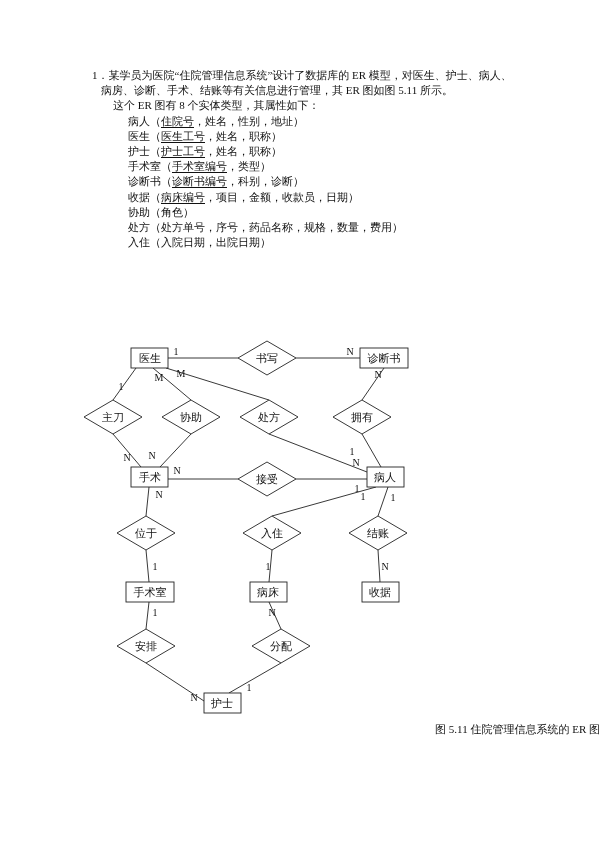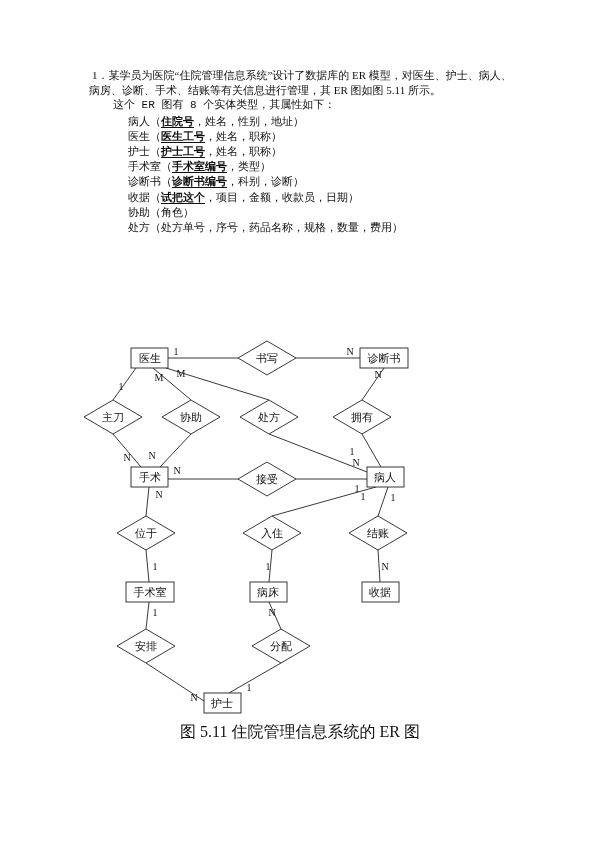--- a/index.html
+++ b/index.html
@@ -2,52 +2,53 @@
 <html><head>
 <meta charset="utf-8">
 <style>
   html,body{margin:0;padding:0;background:#ffffff;}
   .page{
     position:relative;width:600px;height:752px;margin:0 auto;background:#fff;
     font-family:"Liberation Serif","DejaVu Serif",serif;color:#111;overflow:hidden;
   }
   .textblock{position:absolute;top:68px;left:85px;width:480px;font-size:11px;line-height:15.2px;}
   .line{white-space:nowrap;height:15.2px;}
-  .ind0{margin-left:4px;}
+  .ind0{margin-left:16px;}
   .ind1{margin-left:7px;}
-  .ind2{margin-left:28px;font-family:Liberation Mono, monospace;}
+  .ind2{margin-left:28px;}
   .ind3{margin-left:43px;}
-  .u{text-decoration:underline;text-underline-offset:2px;font-weight:bold;}
+  .u{text-decoration:underline;text-underline-offset:2px;}
   .diagram{position:absolute;top:0;left:0;}
   .diagram line{stroke:#222;stroke-width:0.9;}
   .diagram rect,.diagram polygon{fill:#fff;stroke:#222;stroke-width:0.9;}
   .diagram text{font-size:11px;text-anchor:middle;fill:#111;font-family:"Liberation Serif","DejaVu Serif",serif;}
   .diagram text.card{font-size:10px;}
-  .caption{position:absolute;top:722px;left:0;width:600px;text-align:center;font-size:16px;}
+  .caption{position:absolute;top:722px;left:0;width:600px;text-align:right;font-size:11px;}
 </style>
 </head>
 <body>
 
 <div class="page">
 
   <div class="textblock">
     <div class="line ind1"><span>1．某学员为医院“住院管理信息系统”设计了数据库的 ER 模型，对医生、护士、病人、</span></div>
     <div class="line ind0"><span>病房、诊断、手术、结账等有关信息进行管理，其 ER 图如图 5.11 所示。</span></div>
     <div class="line ind2"><span>这个 ER 图有 8 个实体类型，其属性如下：</span></div>
 
     <div class="line ind3"><span>病人（</span><span class="u">住院号</span><span>，姓名，性别，地址）</span></div>
     <div class="line ind3"><span>医生（</span><span class="u">医生工号</span><span>，姓名，职称）</span></div>
     <div class="line ind3"><span>护士（</span><span class="u">护士工号</span><span>，姓名，职称）</span></div>
     <div class="line ind3"><span>手术室（</span><span class="u">手术室编号</span><span>，类型）</span></div>
     <div class="line ind3"><span>诊断书（</span><span class="u">诊断书编号</span><span>，科别，诊断）</span></div>
-    <div class="line ind3"><span>收据（</span><span class="u">试把这个</span><span>，项目，金额，收款员，日期）</span></div>
+    <div class="line ind3"><span>收据（</span><span class="u">病床编号</span><span>，项目，金额，收款员，日期）</span></div>
 
 
     <div class="line ind3"><span>协助（角色）</span></div>
     <div class="line ind3"><span>处方（处方单号，序号，药品名称，规格，数量，费用）</span></div>
+    <div class="line ind3"><span>入住（入院日期，出院日期）</span></div>
 
   </div>
 
   <svg class="diagram" width="600" height="850" viewBox="0 0 600 850" xmlns="http://www.w3.org/2000/svg">
 
     <g>
       <line x1="168" y1="358" x2="238" y2="358"></line>
       <line x1="296" y1="358" x2="360" y2="358"></line>
       <line x1="136" y1="368" x2="113" y2="400"></line>
       <line x1="113" y1="434" x2="141" y2="467"></line>

